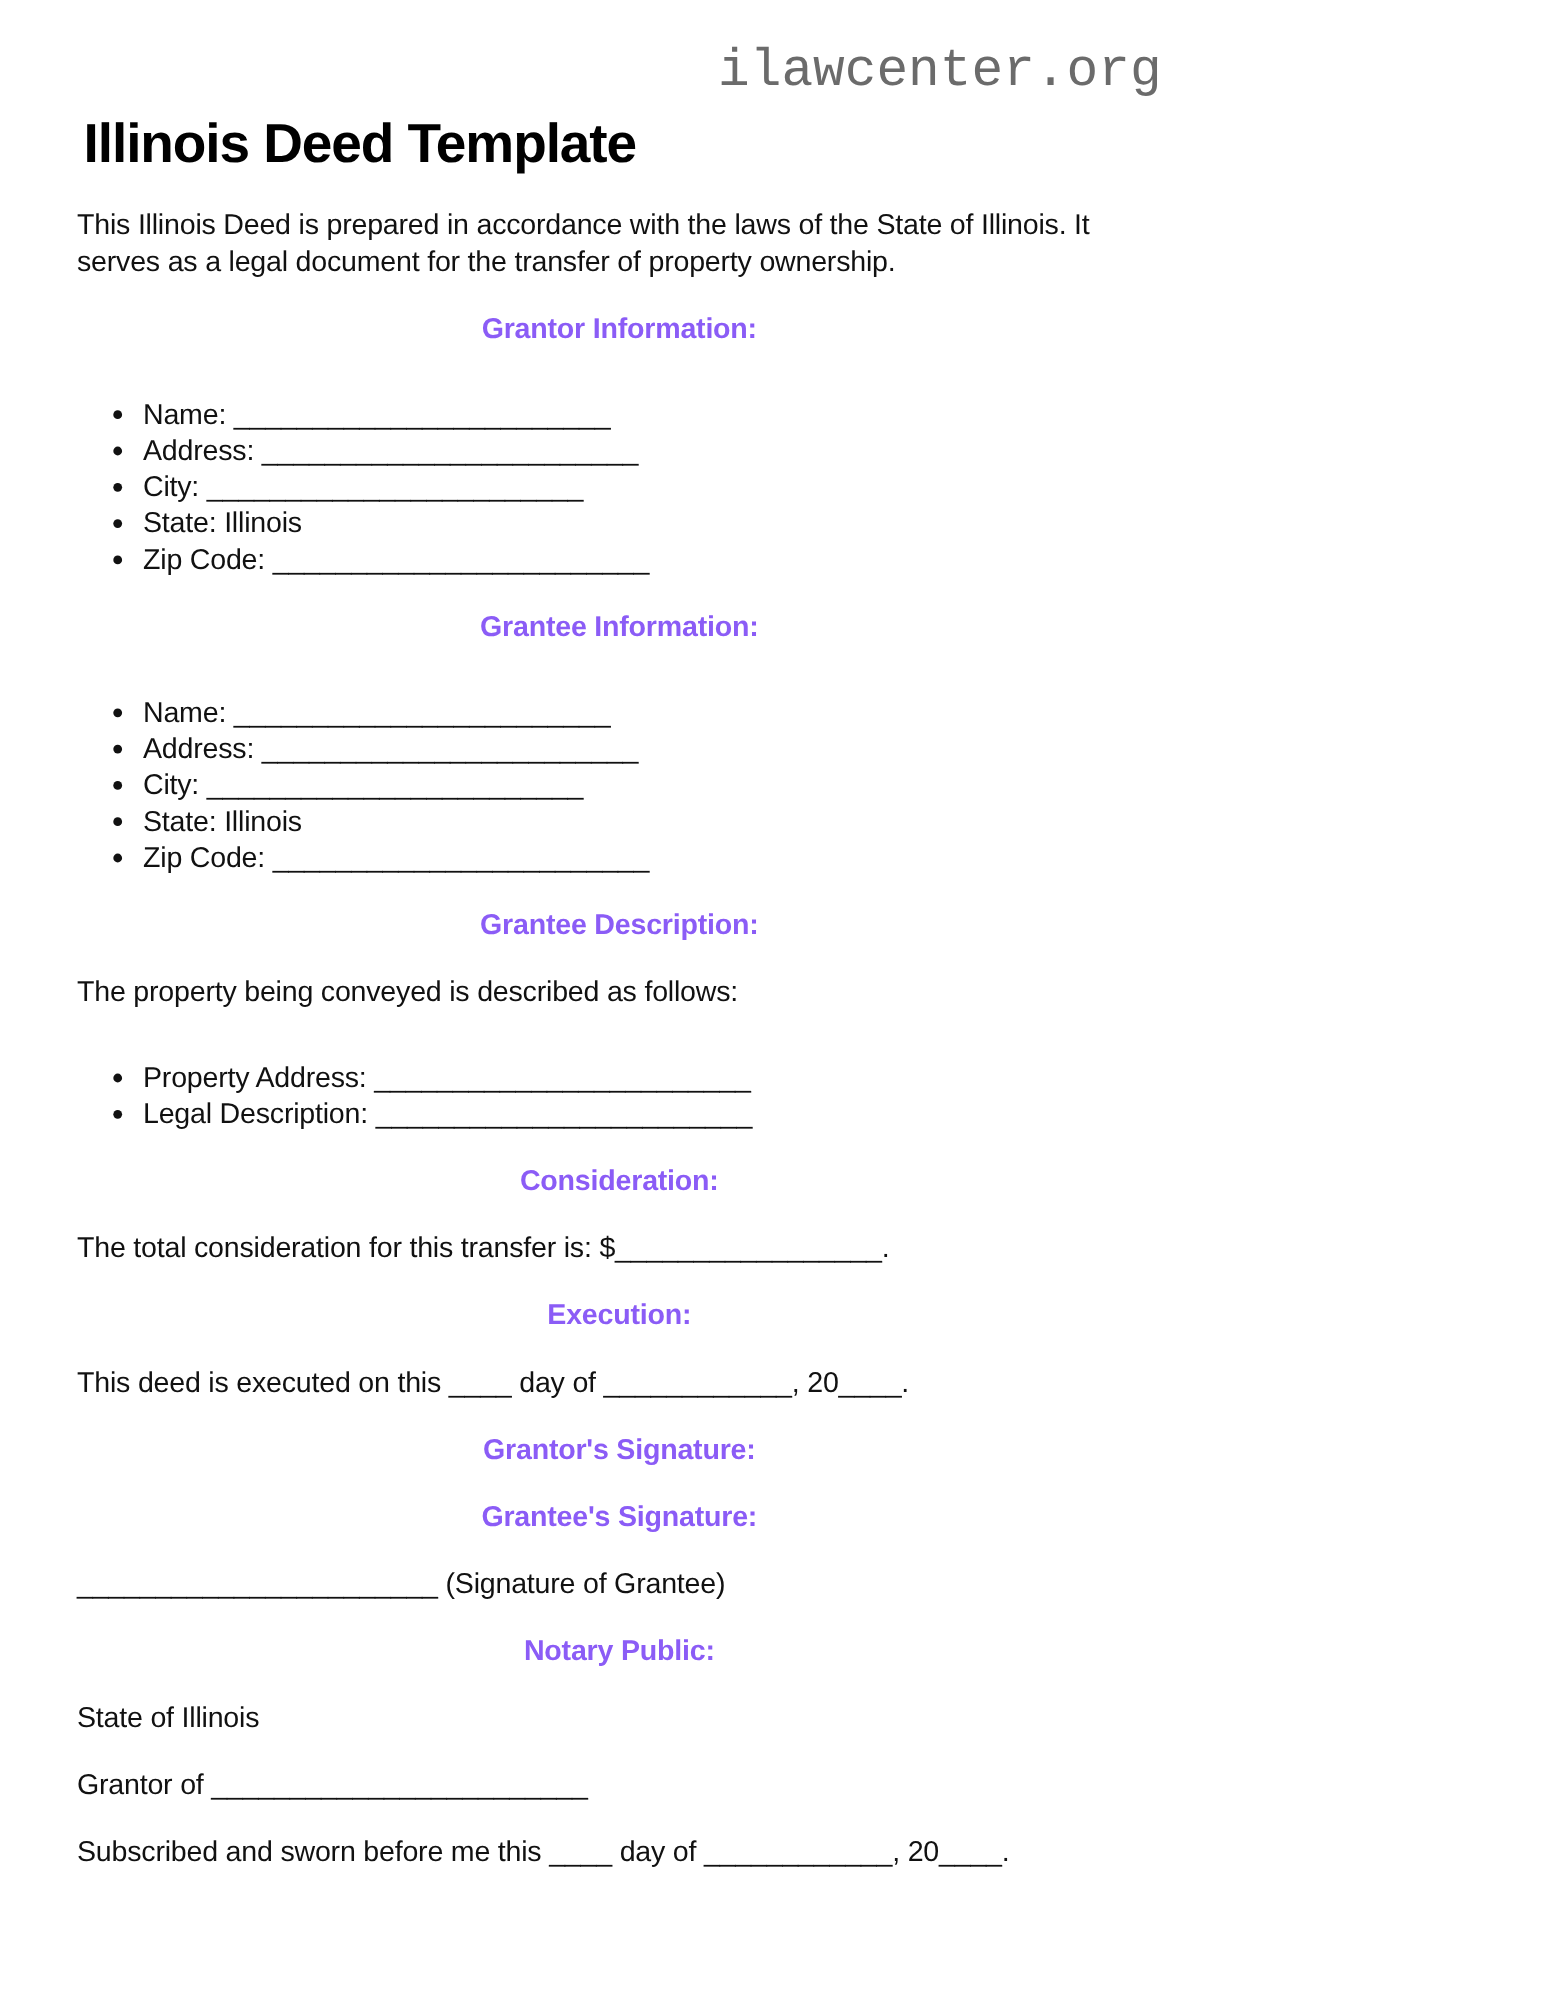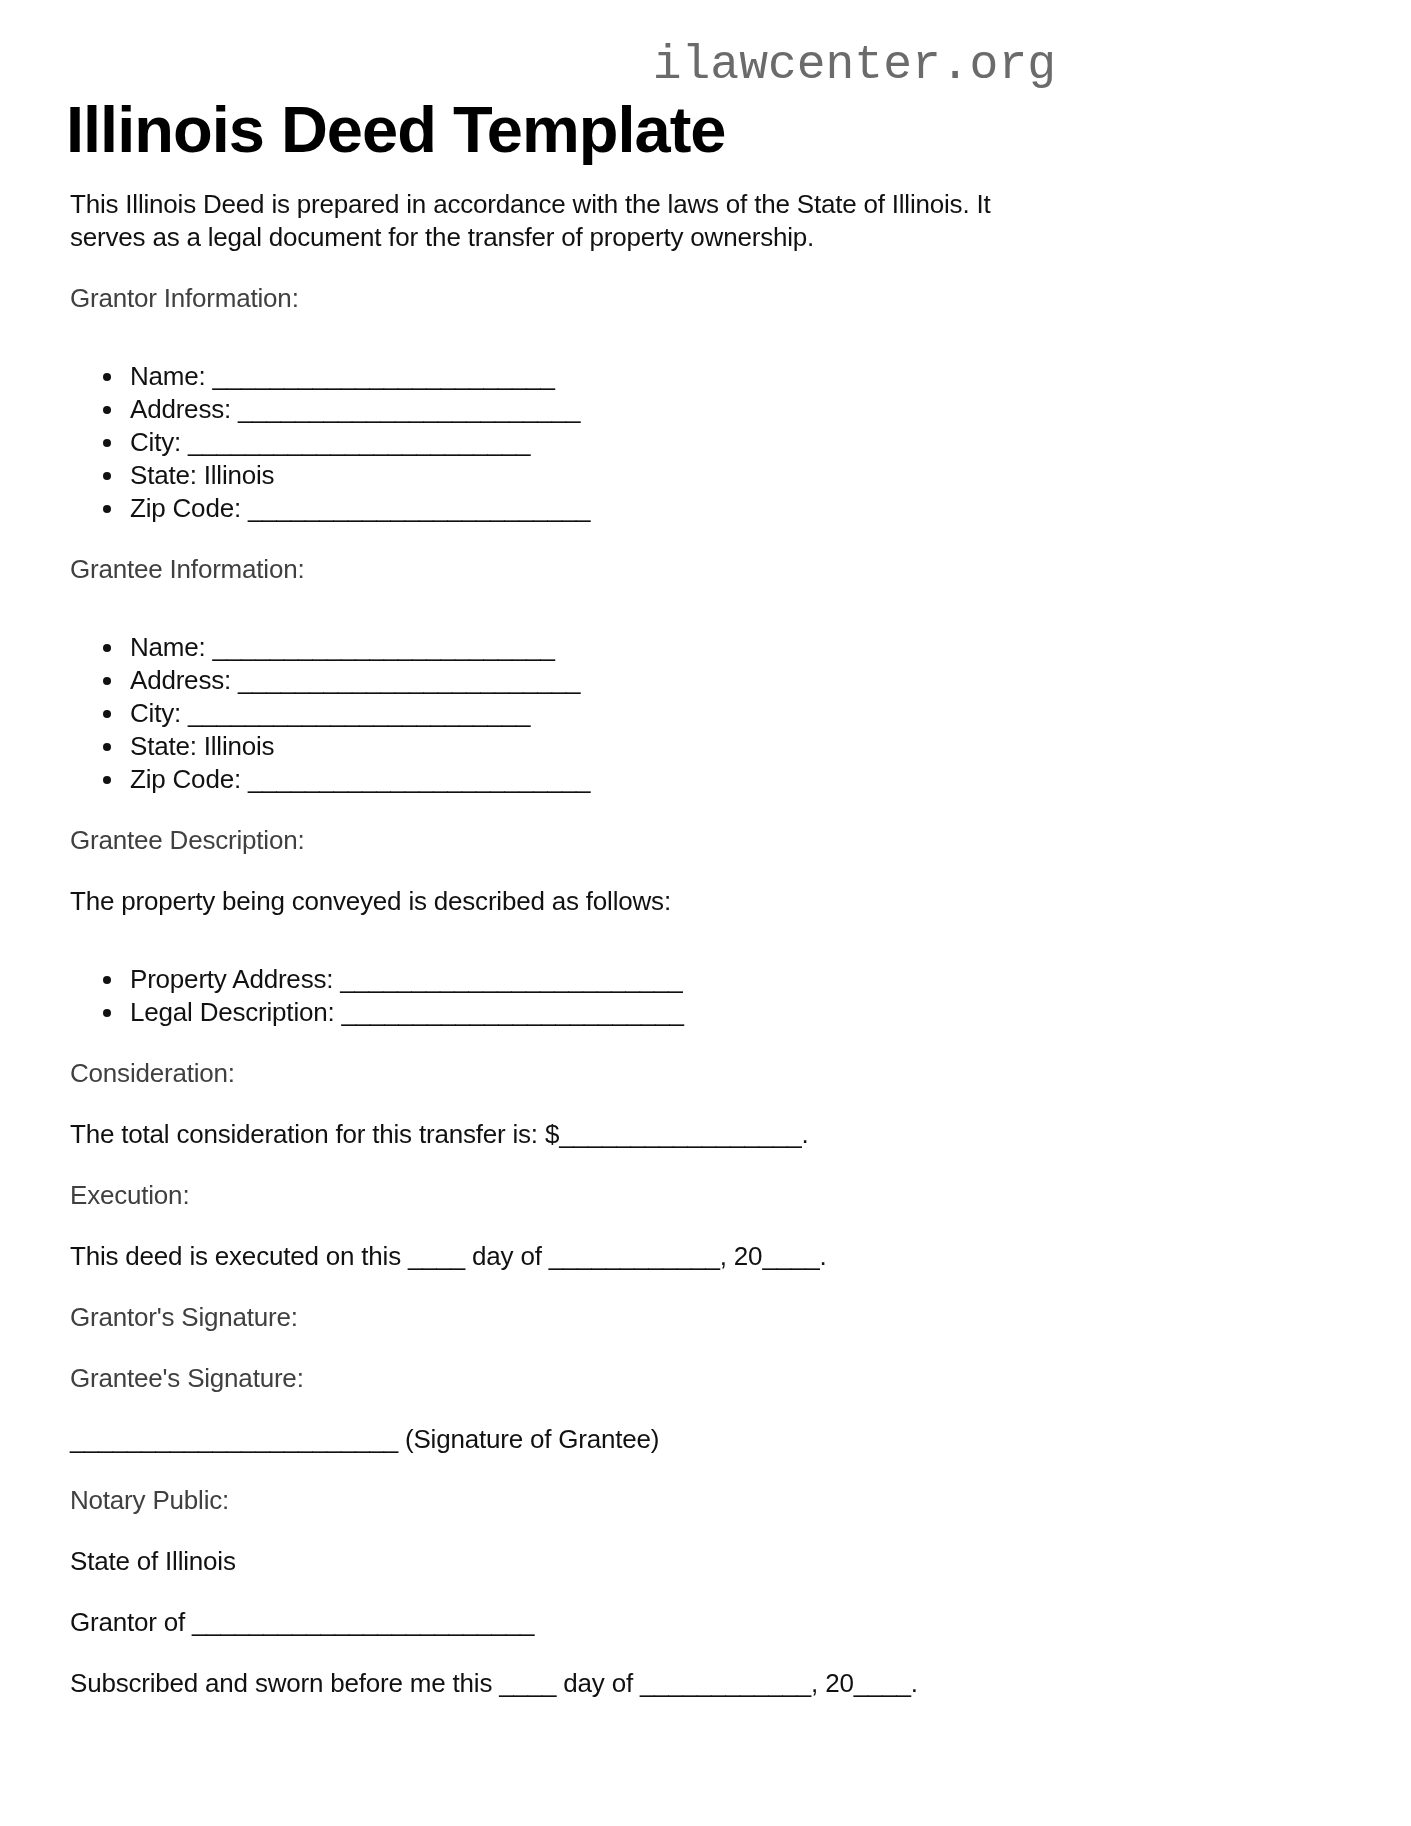--- a/index.html
+++ b/index.html
@@ -23,34 +23,35 @@
   .logo {
     font-family: "Liberation Mono", monospace;
     font-size: 48px;
     line-height: 54px;
     color: #6b6b6b;
     text-align: right;
     letter-spacing: 0;
     white-space: nowrap;
   }
   h1.doc-title {
-    margin: 8px 0 0 0;
-    font-size: 65px;
+    margin: 8px 0 0 10px;
+    font-size: 50px;
     line-height: 60px;
     font-weight: 700;
     color: #000000;
     letter-spacing: -1px;
   }
   p {
     margin: 28px 0 0 4px;
     line-height: 33px;
   }
   p.heading {
-    font-weight: 400;
-    color: #404040;
+    font-weight: 700;
+    color: #8b5cf6;
+    text-align: center;
   }
   ul.fields {
     margin: 45px 0 0 0;
     padding: 0 0 0 60px;
     list-style: disc;
   }
   ul.fields li {
     line-height: 33px;
     padding-left: 4px;
   }

